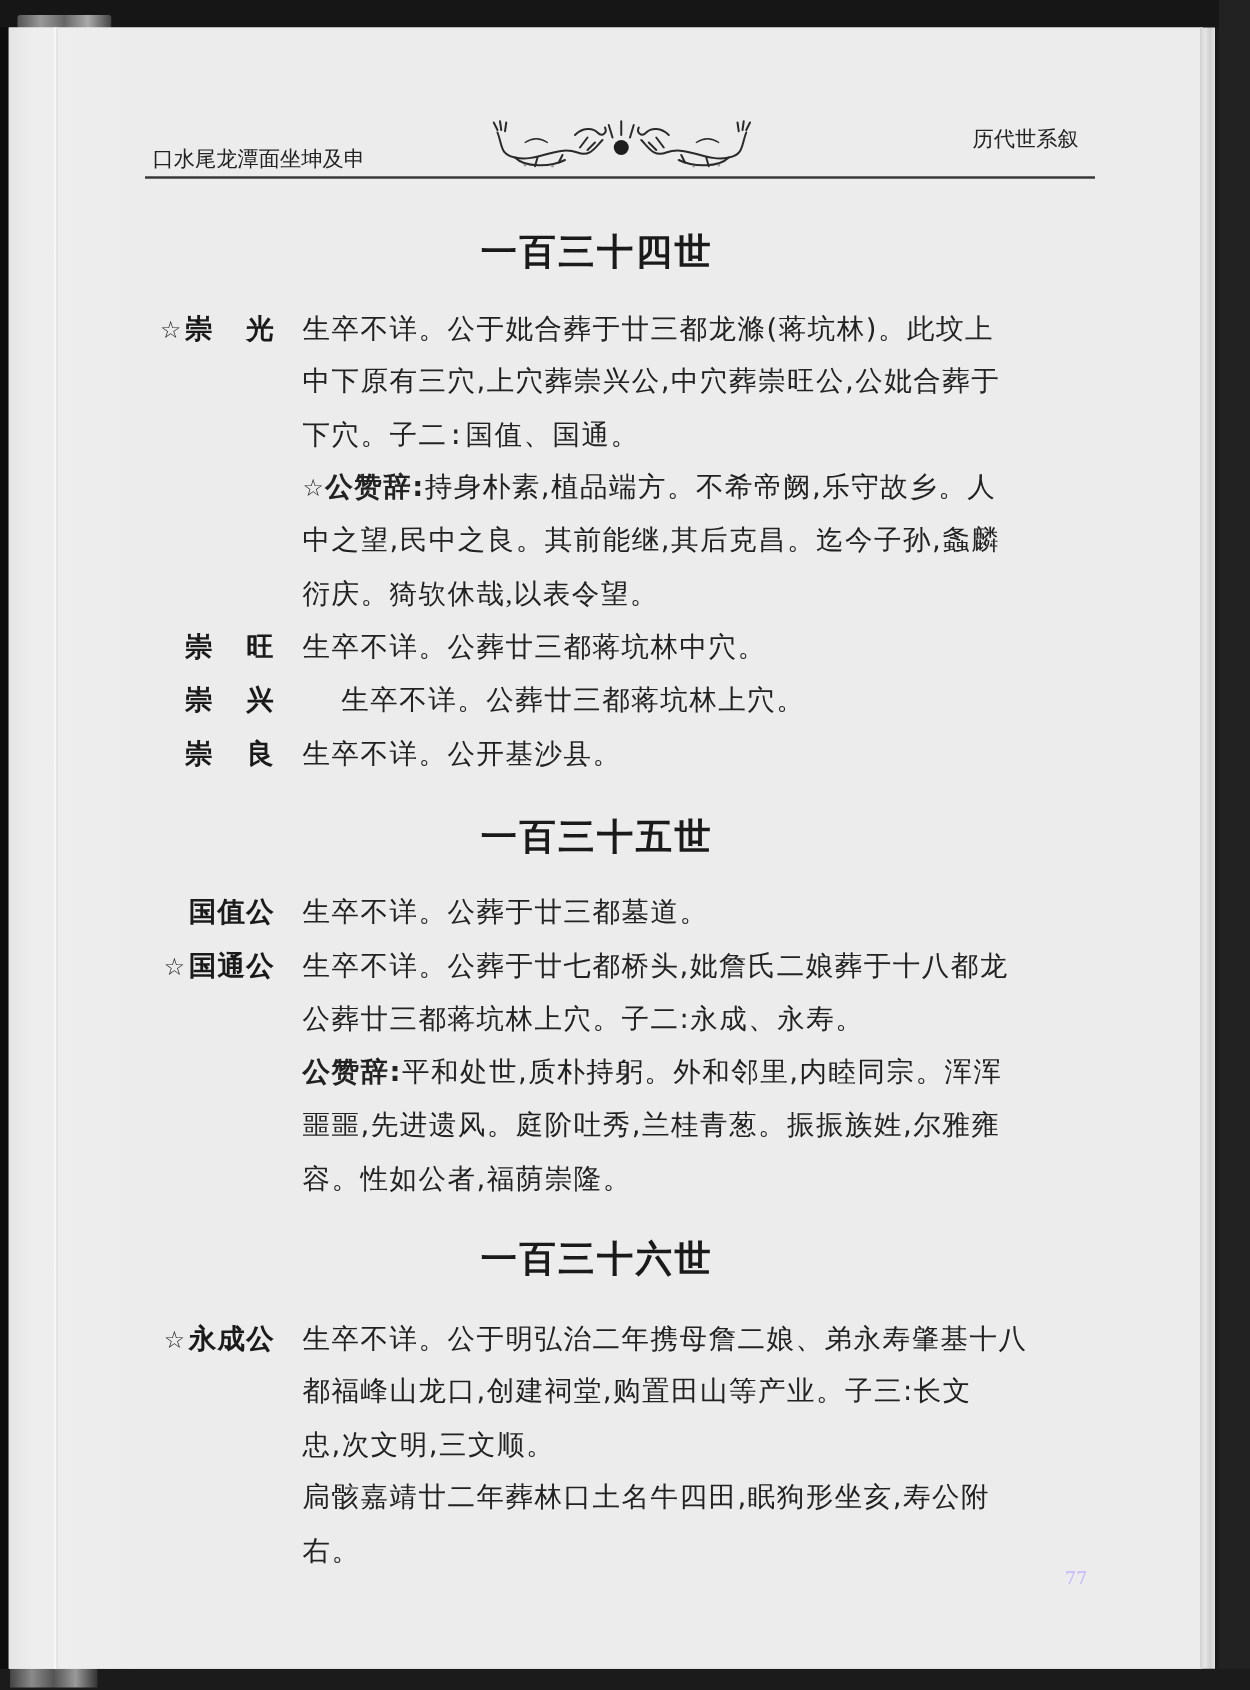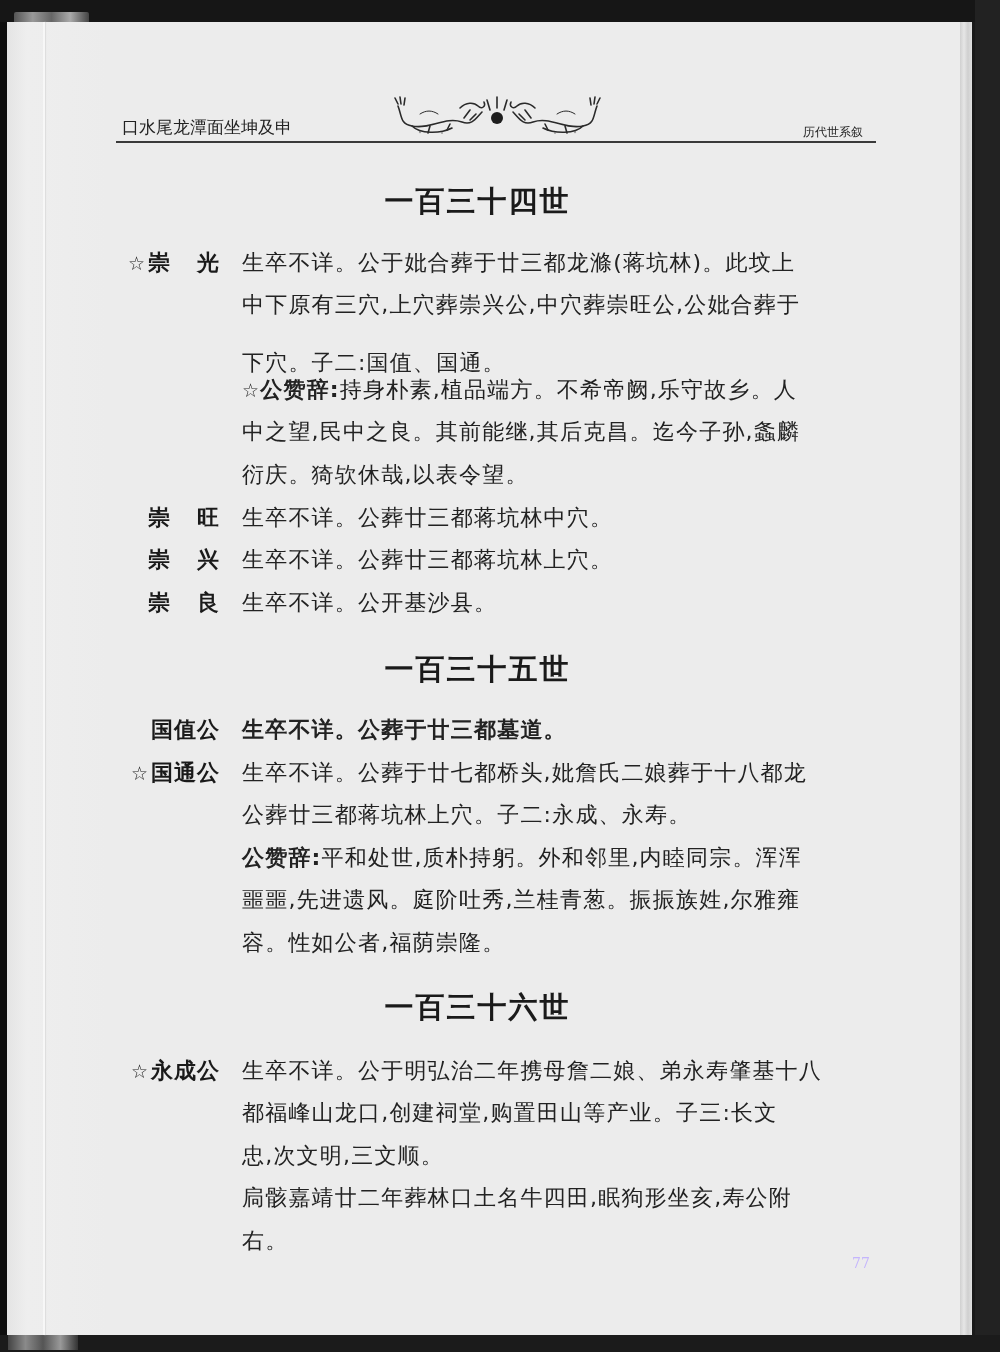--- a/index.html
+++ b/index.html
@@ -25,22 +25,22 @@
   .page-edge { position: absolute; left: 953px; top: 0; width: 12px; height: 1313px; background: linear-gradient(90deg,#d0d0d0,#e6e6e6,#cfcfcf,#e2e2e2); }
 
   .running-head {
     position: absolute; left: 110px; top: 96px; width: 767px; height: 48px;
   }
   .head-left {
     position: absolute; left: 12px; top: 20px;
     font-family: "DejaVu Serif", serif; font-size: 17px; color: #222;
   }
   .head-right {
-    position: absolute; right: 14px; top: 28px;
-    font-family: "DejaVu Serif", serif; font-size: 12px; color: #222;
+    position: absolute; right: 14px; top: 4px;
+    font-family: "DejaVu Serif", serif; font-size: 17px; color: #222;
   }
   .dragon-ornament {
     position: absolute; left: 280px; top: 0px; width: 215px; height: 42px;
   }
   .head-rule {
     position: absolute; left: 116px; top: 141px; width: 760px; height: 2px; background: #3a3a3a;
   }
 
   .gen-heading {
     position: absolute; left: 0; width: 955px; text-align: center;
@@ -114,49 +114,49 @@
 </div>
 <div class="head-rule"></div>
 
 <div class="gen-heading" style="top:182px;">一百三十四世</div>
 
 <div class="entry-name" style="left:100px; top:248px;">
   <span class="star">☆</span><span>崇</span><span class="gap"></span><span>光</span>
 </div>
 <div class="text-line" style="top:248px;">生卒不详。公于妣合葬于廿三都龙滌(蒋坑林)。此坟上</div>
 <div class="text-line" style="top:290px;">中下原有三穴,上穴葬崇兴公,中穴葬崇旺公,公妣合葬于</div>
-<div class="text-line" style="top:348px;">下穴。子二:国值、国通。</div>
+<div class="text-line" style="top:333px;font-family:Liberation Mono, monospace;">下穴。子二:国值、国通。</div>
 
 <div class="text-line" style="top:375px;">
   <span class="star">☆</span><span class="bold">公赞辞:</span><span>持身朴素,植品端方。不希帝阙,乐守故乡。人</span>
 </div>
 <div class="text-line" style="top:417px;">中之望,民中之良。其前能继,其后克昌。迄今子孙,螽麟</div>
-<div class="text-line" style="top:460px;">衍庆。猗欤休哉,以表令望。</div>
+<div class="text-line" style="top:460px;font-family:Liberation Serif, serif;">衍庆。猗欤休哉,以表令望。</div>
 
 <div class="entry-name" style="left:100px; top:503px;">
   <span>崇</span><span class="gap"></span><span>旺</span>
 </div>
 <div class="text-line" style="top:503px;">生卒不详。公葬廿三都蒋坑林中穴。</div>
 
 <div class="entry-name" style="left:100px; top:545px;">
   <span>崇</span><span class="gap"></span><span>兴</span>
 </div>
-<div class="text-line" style="top:545px;">生卒不详。公葬廿三都蒋坑林上穴。</div>
+<div class="text-line" style="top:545px;margin-left:31px;">生卒不详。公葬廿三都蒋坑林上穴。</div>
 
 <div class="entry-name" style="left:100px; top:588px;">
   <span>崇</span><span class="gap"></span><span>良</span>
 </div>
 <div class="text-line" style="top:588px;">生卒不详。公开基沙县。</div>
 
 <div class="gen-heading" style="top:650px;">一百三十五世</div>
 
 <div class="entry-name" style="left:100px; top:715px;">
   <span>国值公</span>
 </div>
-<div class="text-line" style="top:715px;font-weight:bold;">生卒不详。公葬于廿三都墓道。</div>
+<div class="text-line" style="top:715px;">生卒不详。公葬于廿三都墓道。</div>
 
 <div class="entry-name" style="left:100px; top:758px;">
   <span class="star">☆</span><span>国通公</span>
 </div>
 <div class="text-line" style="top:758px;">生卒不详。公葬于廿七都桥头,妣詹氏二娘葬于十八都龙</div>
 <div class="text-line" style="top:800px;">公葬廿三都蒋坑林上穴。子二:永成、永寿。</div>
 
 <div class="text-line" style="top:843px;">
   <span class="bold">公赞辞:</span><span>平和处世,质朴持躬。外和邻里,内睦同宗。浑浑</span>
 </div>

